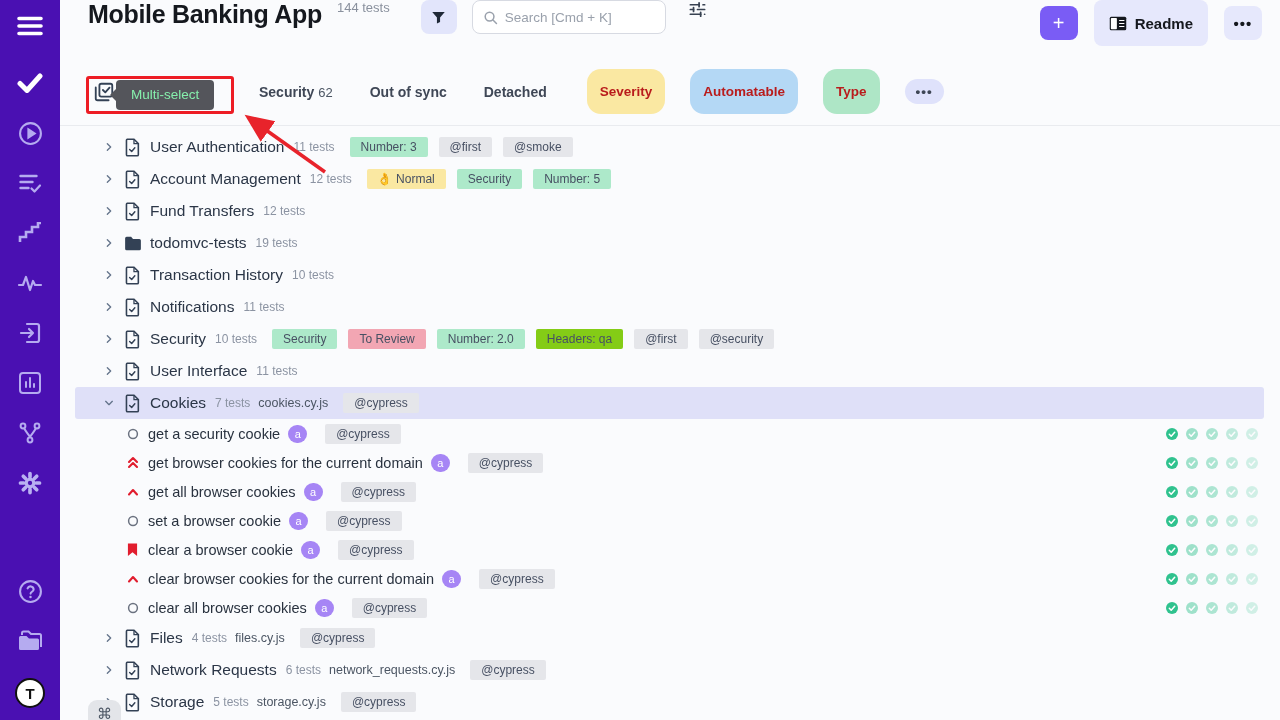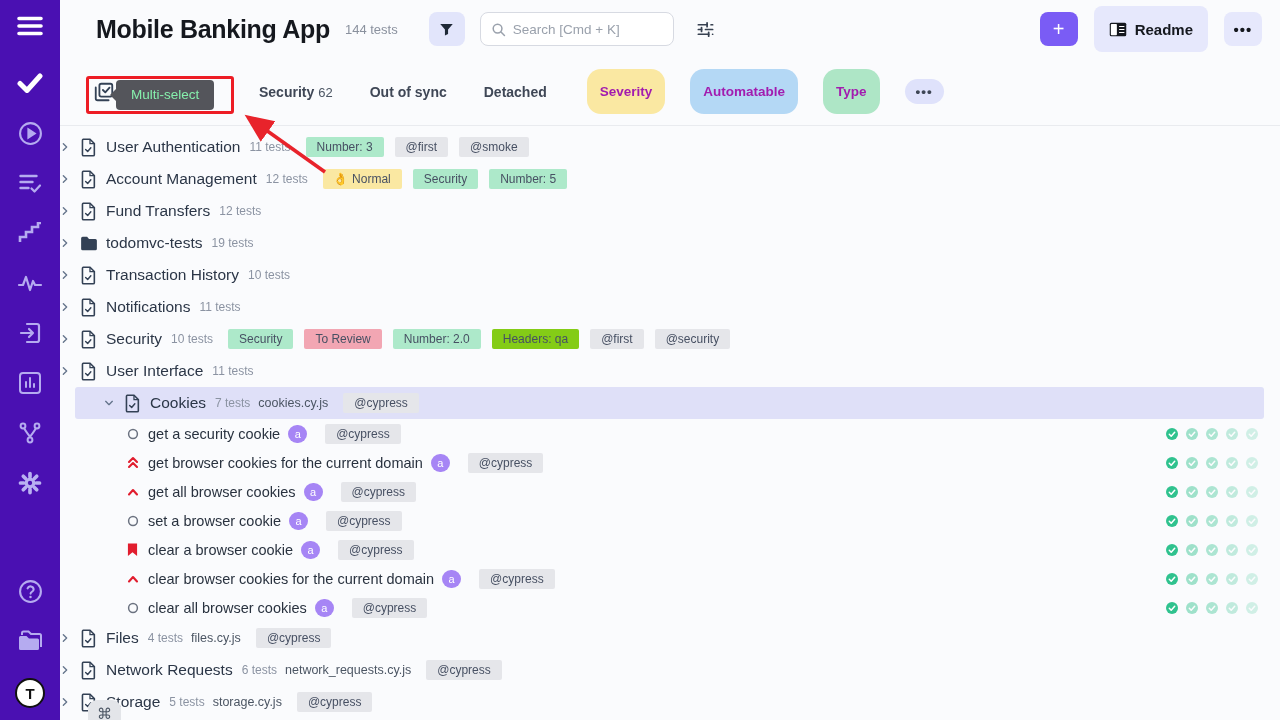--- a/index.html
+++ b/index.html
@@ -14,21 +14,21 @@
     justify-content:center; margin-bottom:24px; cursor:pointer; }
   .sb-ham { margin:13px 0 31px; }
   .sb-bottom { margin-top:auto; }
   .logo-circle { width:30px; height:30px; background:#fff; border:2px solid #111;
     border-radius:50%; display:flex; align-items:center; justify-content:center;
     font-weight:800; font-size:15px; color:#111; margin-bottom:12px; }
 
   
   .main { flex:1; position:relative; background:#fafbfd; }
 
-  .header { height:58px; display:flex; align-items:center; padding-left:36px; }
+  .header { height:58px; display:flex; align-items:flex-start; padding-left:28px; }
   .page-title { font-size:25px; font-weight:800; color:#15181e; letter-spacing:-.3px; }
   .tests-total { margin-left:15px; font-size:13px; color:#8a919e; }
   .btn-filter { margin-left:31px; width:36px; height:34px; background:#e2e5fb;
     border:none; border-radius:8px; display:flex; align-items:center;
     justify-content:center; cursor:pointer; }
   .search-box { margin-left:15px; width:194px; height:34px; background:#fff;
     border:1px solid #d7dae2; border-radius:8px; display:flex; align-items:center;
     padding:0 10px; }
   .search-box input { border:none; outline:none; width:150px; margin-left:7px;
     font-size:13.5px; color:#374151; background:transparent;
@@ -47,42 +47,42 @@
 
   
   .filterbar { height:68px; display:flex; align-items:center; padding-left:28px;
     border-bottom:1px solid #e9ebef; }
   .ms-icon { width:24px; display:flex; margin-left:5px; cursor:pointer; }
   .fb-links { display:flex; align-items:center; margin-left:142px; gap:37px; }
   .fb-link { font-size:14px; font-weight:700; color:#3f4756; cursor:pointer; }
   .fb-link .cnt { font-weight:500; font-size:13px; color:#4b5563; margin-left:4px; }
   .chips { display:flex; align-items:center; margin-left:40px; gap:25px; }
   .chip { padding:15px 13px; border-radius:14px; font-size:13.5px; font-weight:600;
-    color:#a21caf; cursor:pointer; }
+    color:#b91c1c; cursor:pointer; }
   .c-yellow { background:#fae8a2; } .c-blue { background:#b4d8f5; }
   .c-green { background:#aee6c6; }
   .c-more { background:#dfe2fb; padding:5px 11px; letter-spacing:1px; color:#3f4756; }
 
   
   .annot { position:absolute; inset:0; pointer-events:none; z-index:10; }
   .red-box { position:absolute; left:26px; top:76px; width:148px; height:38px;
     border:3px solid #ed1c24; border-radius:3px; }
   .tooltip { position:absolute; left:56px; top:80px; height:30px; line-height:30px;
     background:#54555b; color:#86efac; font-size:13.5px; padding:0 15px;
     border-radius:4px; }
   .tooltip::before { content:""; position:absolute; left:-6px; top:9px;
     border-top:6px solid transparent; border-bottom:6px solid transparent;
     border-right:6px solid #54555b; }
   .red-arrow { position:absolute; left:175px; top:106px; }
 
   
   .tree { padding-top:5px; }
   .row { display:flex; align-items:center; height:32px; cursor:pointer; }
   .row.test { height:29px; padding-left:67px; }
-  .row.suite, .row.folder { }
+  .row.suite, .row.folder { padding-left:44px; }
   .row.highlight { background:#dfe0f8; border-radius:3px; margin-left:15px;
     margin-right:16px; padding-left:29px; }
   .chev { width:18px; display:flex; align-items:center; }
   .ficon { width:20px; display:flex; align-items:center; margin-left:2px; }
   .prio { width:17px; display:flex; align-items:center; }
   .row .title { margin-left:6px; font-size:15.5px; font-weight:500; color:#2b3647; }
   .row.test .title { margin-left:4px; font-size:14.5px; font-weight:400; color:#29323f; }
   .count { margin-left:9px; font-size:12px; color:#8b93a2; }
   .file { margin-left:8px; font-size:12.5px; color:#4b5563; }
   .badge { margin-left:11px; padding:3px 11px; border-radius:2px; font-size:12px;

